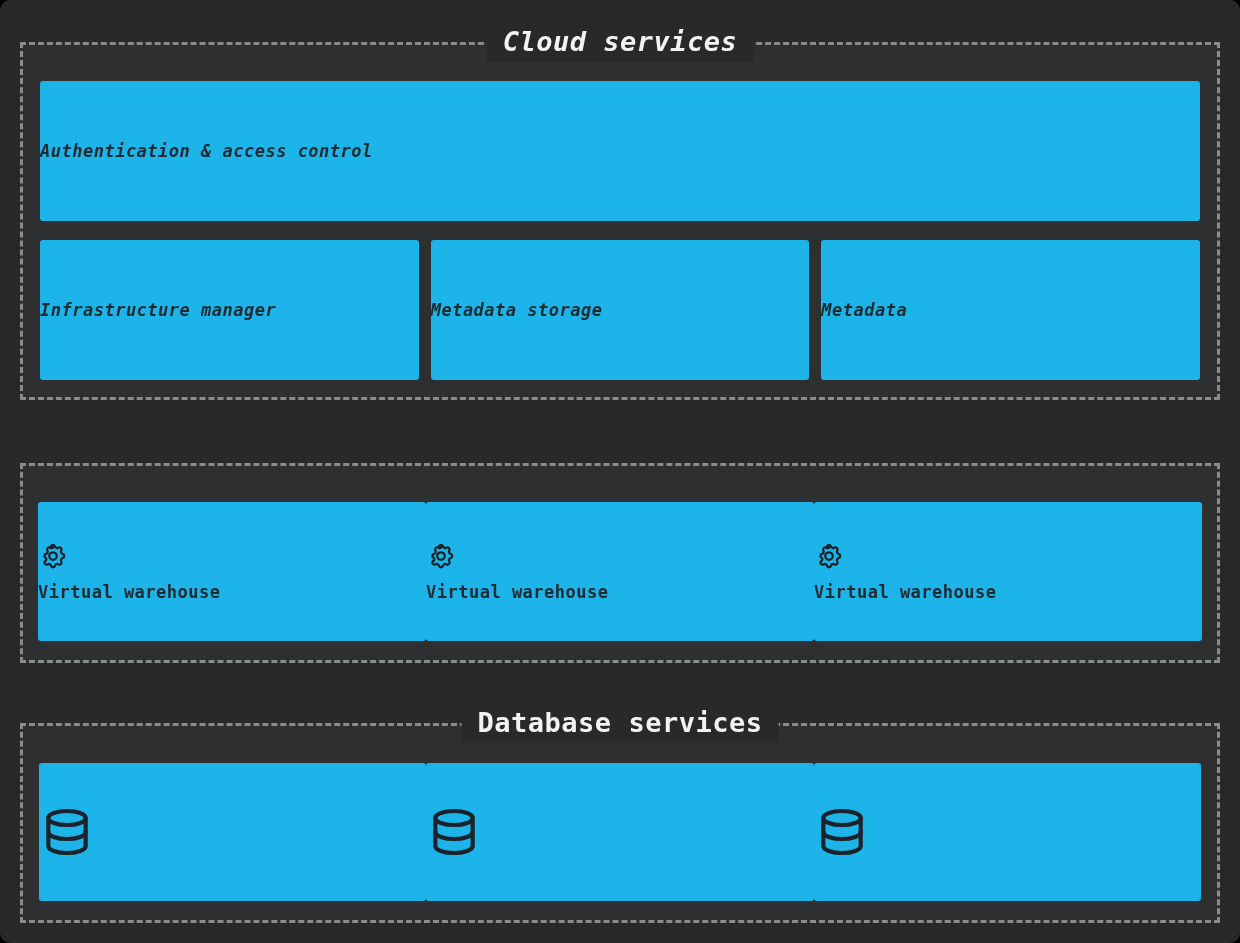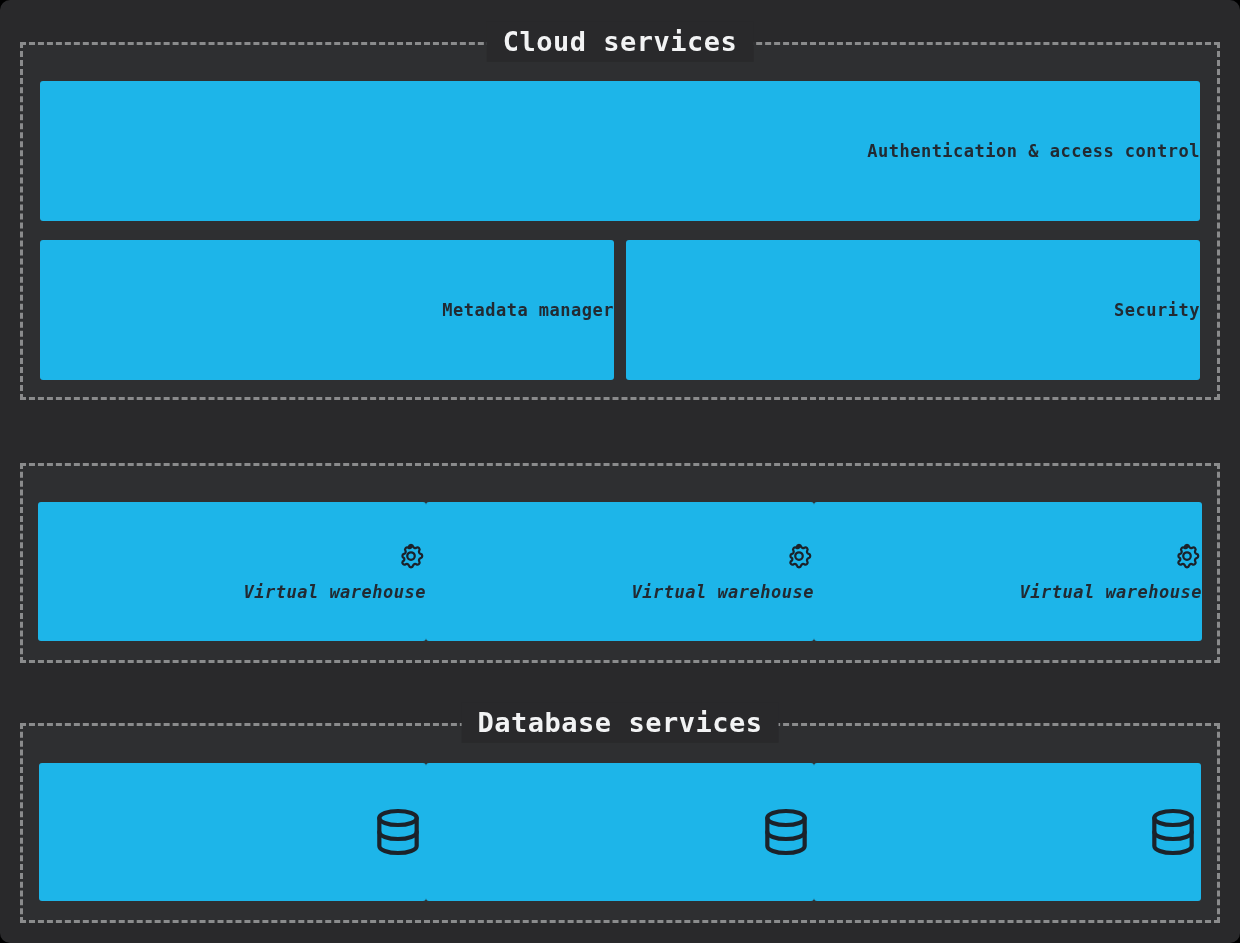--- a/index.html
+++ b/index.html
@@ -35,80 +35,83 @@
     font-weight: 700;
     letter-spacing: 0.5px;
     padding: 4px 16px;
     white-space: nowrap;
     line-height: 1.2;
   }
   .section.cloud {
     margin-top: 42px;
     height: 358px;
     padding: 36px 17px 17px 17px;
+    font-style: italic;
   }
   .section.query {
     margin-top: 63px;
     height: 200px;
     padding: 36px 15px 19px 15px;
   }
   .section.storage {
     margin-top: 60px;
     height: 200px;
     padding: 37px 16px 19px 16px;
   }
   .bluebox {
     background: #1db5e9;
     border-radius: 3px;
     display: flex;
     flex-direction: column;
-    align-items: flex-end;
+    align-items: flex-start;
     justify-content: center;
     color: #222a32;
     font-size: 17px;
     font-weight: 700;
     letter-spacing: 0.5px;
     box-sizing: border-box;
     text-align: center;
   }
   .banner-box { height: 140px; width: 100%; }
   .four-row {
     display: flex;
     gap: 12px;
     margin-top: 19px;
   }
   .four-row .bluebox { flex: 1; height: 140px; }
   .three-row {
     display: flex;
     height: 100%;
-    font-style: italic;
   }
   .three-row .bluebox { flex: 1; height: 100%; }
   .icon { line-height: 0; }
   .query .icon { margin-bottom: 11px; }
   svg { display: block; }
 </style>
 </head>
 <body>
 
 <div class="page">
 
   <div class="section cloud">
     <div class="section-title">Cloud services</div>
 
     <div class="bluebox banner-box">
       <span>Authentication &amp; access control</span>
     </div>
 
     <div class="four-row">
       <div class="bluebox">
-        <span>Metadata manager</span>
+        <span>Infrastructure manager</span>
       </div>
       <div class="bluebox">
-        <span>Security</span>
+        <span>Metadata storage</span>
+      </div>
+      <div class="bluebox">
+        <span>Metadata</span>
       </div>
     </div>
   </div>
 
   <div class="section query">
 
     <div class="three-row">
 
       <div class="bluebox">
         <span class="icon">

